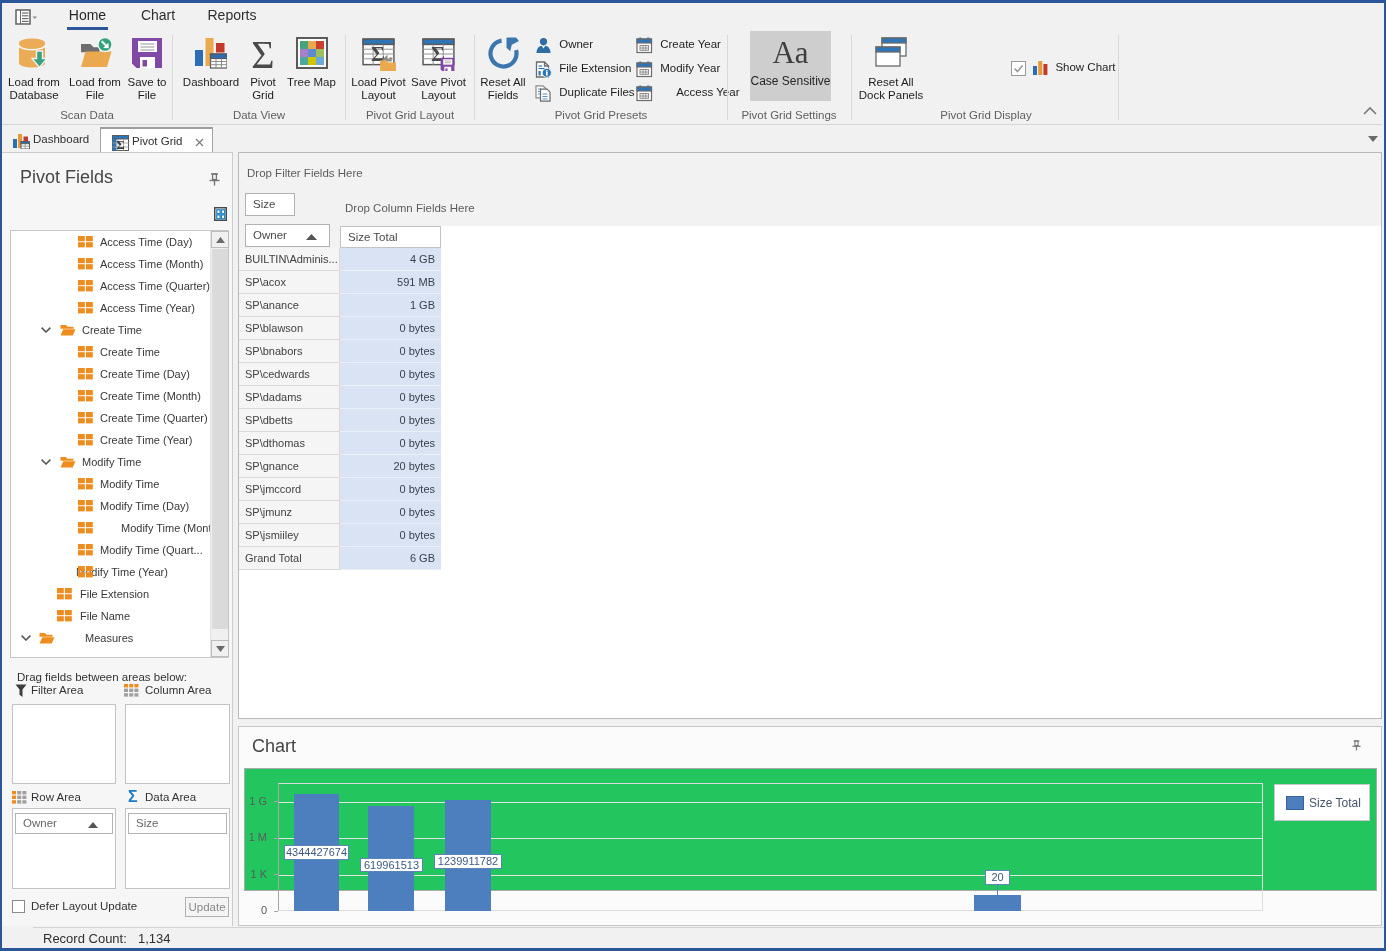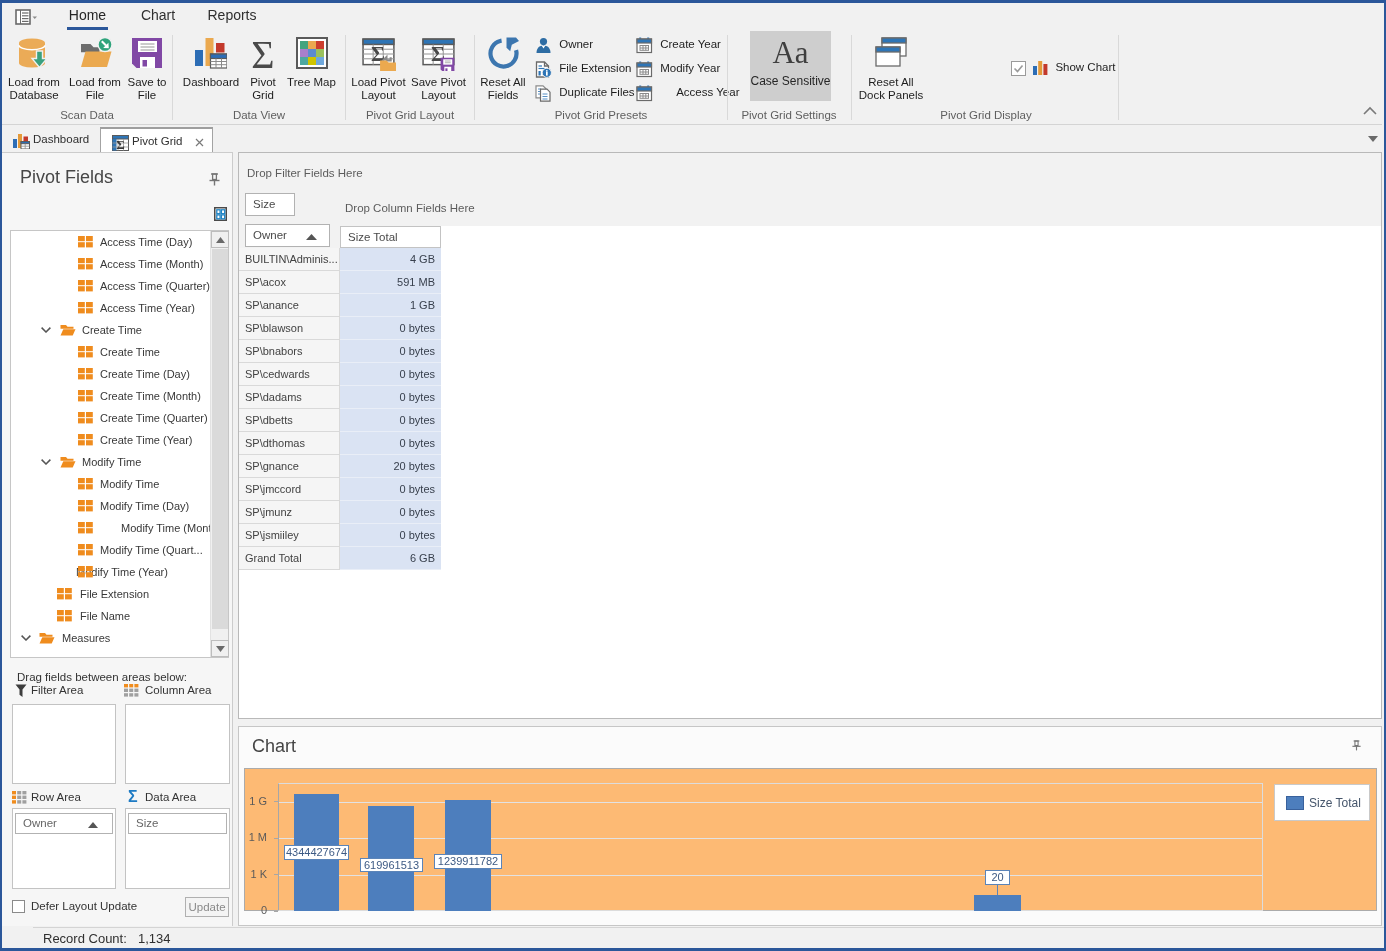--- a/index.html
+++ b/index.html
@@ -31,21 +31,21 @@
 .titem { position:absolute; height:22px; line-height:22px; white-space:nowrap; color:#383838; font-size:11px; }
 .areabox { position:absolute; background:#ffffff; border:1px solid #c3c3c3; }
 .chip { position:absolute; background:#ffffff; border:1px solid #b2b2b2; color:#666; font-size:11.5px; line-height:19px; padding-left:7px; }
 
 .pivotdoc { position:absolute; left:238px; top:152px; width:1144px; height:567px; background:#ffffff; border:1px solid #b9b9b9; font-size:11.5px; }
 .pcell { position:absolute; font-size:11px; line-height:22px; }
 .rowcell { background:#f5f5f5; border-bottom:1px solid #d9d9d9; border-right:1px solid #d9d9d9; color:#424242; padding-left:6px; }
 .valcell { background:#dae3f3; border-bottom:1px solid #e9eef7; color:#38404d; padding-right:6px; text-align:right; }
 
 .chartpanel { position:absolute; left:238px; top:726px; width:1144px; height:200px; background:#fbfbfb; border:1px solid #c6c6c6; }
-.chartbox { position:absolute; left:5px; top:41px; width:1133px; height:143px; background:#fdba74; border:1px solid #ababab; }
+.chartbox { position:absolute; left:5px; top:41px; width:1133px; height:123px; background:#22c55e; border:1px solid #ababab; }
 .gl { position:absolute; left:0; width:100%; height:1px; background:#e2e2e2; }
 .bar { position:absolute; background:#4d7ebd; }
 .callout { position:absolute; background:#fff; border:1px solid #5b84b8; color:#3d5a84; font-size:11px; text-align:center; line-height:13px; }
 .axlbl { position:absolute; font-size:11px; color:#5a5a5a; text-align:right; width:30px; }
 
 .statusbar { position:absolute; left:0px; top:927px; width:1386px; height:21px; background:#f1f1f1; border-top:1px solid #d4d4d4; font-size:13px; color:#2f2f2f;margin-left:33px; }
 </style>
 </head>
 <body>
 <div class="win">
@@ -475,21 +475,21 @@
               <rect x="8" y="0" width="6.8" height="5.2"></rect>
               <rect x="0" y="6.2" width="6.8" height="5.2"></rect>
               <rect x="8" y="6.2" width="6.8" height="5.2"></rect>
             </g>
           </svg><span style="margin-left:69px">File Name</span></div>
     <div class="titem" style="left:0;top:396px;width:100%"><svg class="abs" style="left:10px;top:8px" width="10" height="6" viewBox="0 0 10 6">
             <path d="M0.6 0.6 l4.4 4.4 l4.4 -4.4" fill="none" stroke="#555" stroke-width="1.5"></path>
           </svg><svg class="abs" style="left:28px;top:5px" width="16" height="12" viewBox="0 0 16 12">
             <path d="M0.5 1 h5.5 l1.5 1.8 h6 v2 h-13 z" fill="#ef8c1e"></path>
             <path d="M0.5 11.5 l2.8 -6.2 h12.2 l-2.8 6.2 z" fill="#ef8c1e"></path>
-          </svg><span style="margin-left:51px">Measures</span></div>
+          </svg><span style="margin-left:74px">Measures</span></div>
     <div class="abs" style="left:199px;top:0;width:18px;height:426px;background:#f0f0f0;border-left:1px solid #e2e2e2">
       <div class="abs" style="left:0;top:0;width:18px;height:17px;background:#f0f0f0;border:1px solid #bdbdbd">
             <svg class="abs" style="left:4px;top:5px" width="9" height="6" viewBox="0 0 9 6">
               <path d="M0 6 h9 l-4.5 -6 z" fill="#6a6a6a"></path>
             </svg>
           </div>
       <div class="abs" style="left:0;top:409px;width:18px;height:17px;background:#f0f0f0;border:1px solid #bdbdbd">
             <svg class="abs" style="left:4px;top:5px" width="9" height="6" viewBox="0 0 9 6">
               <path d="M0 0 h9 l-4.5 6 z" fill="#6a6a6a"></path>
             </svg>

